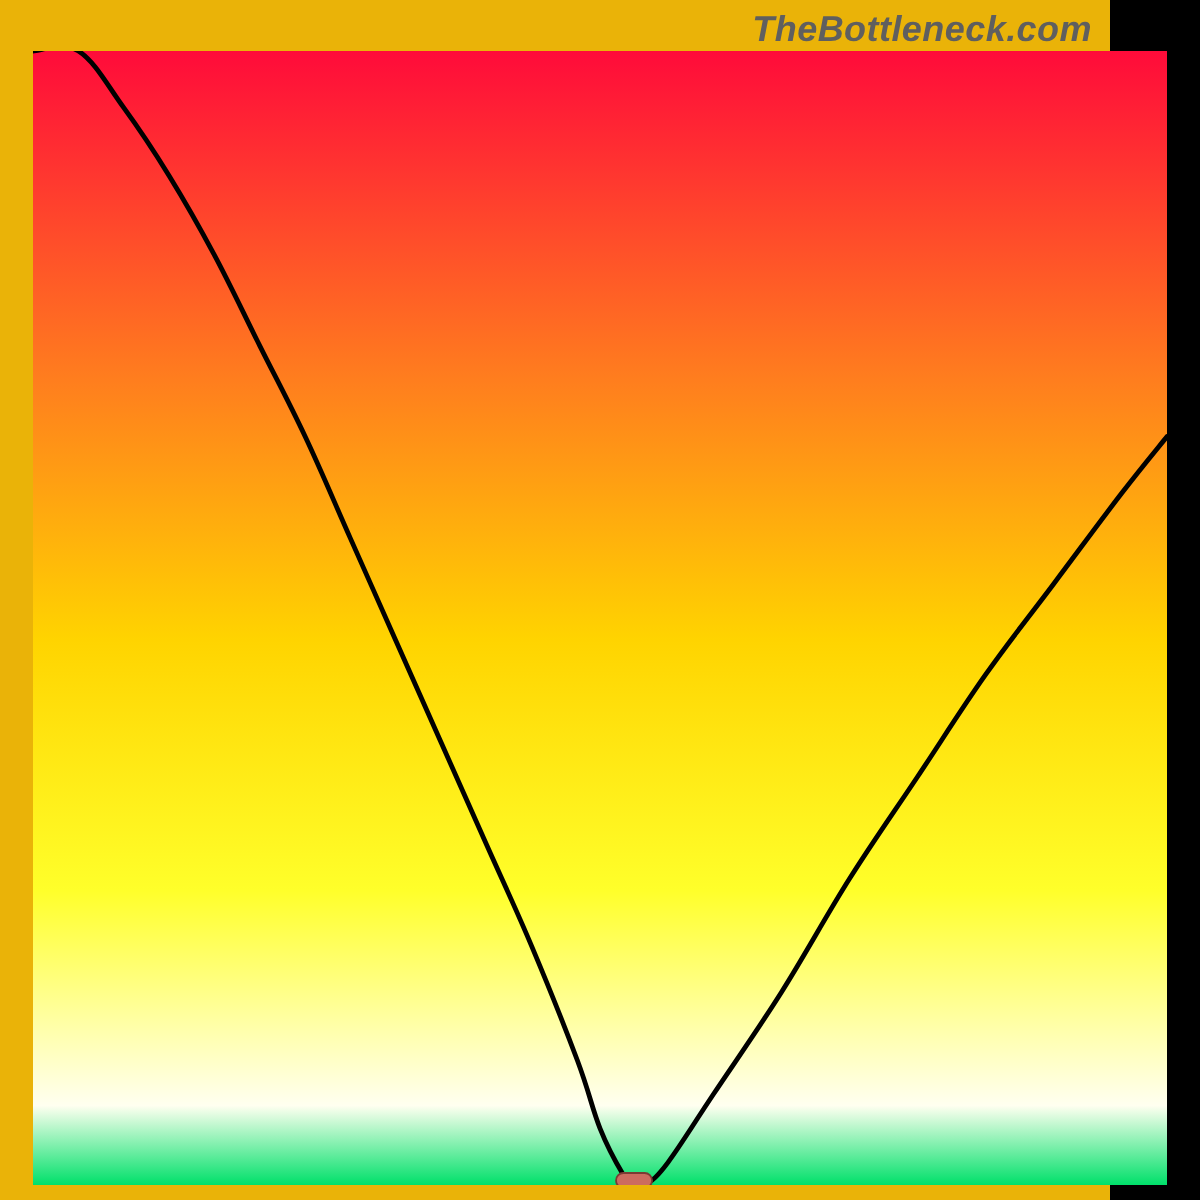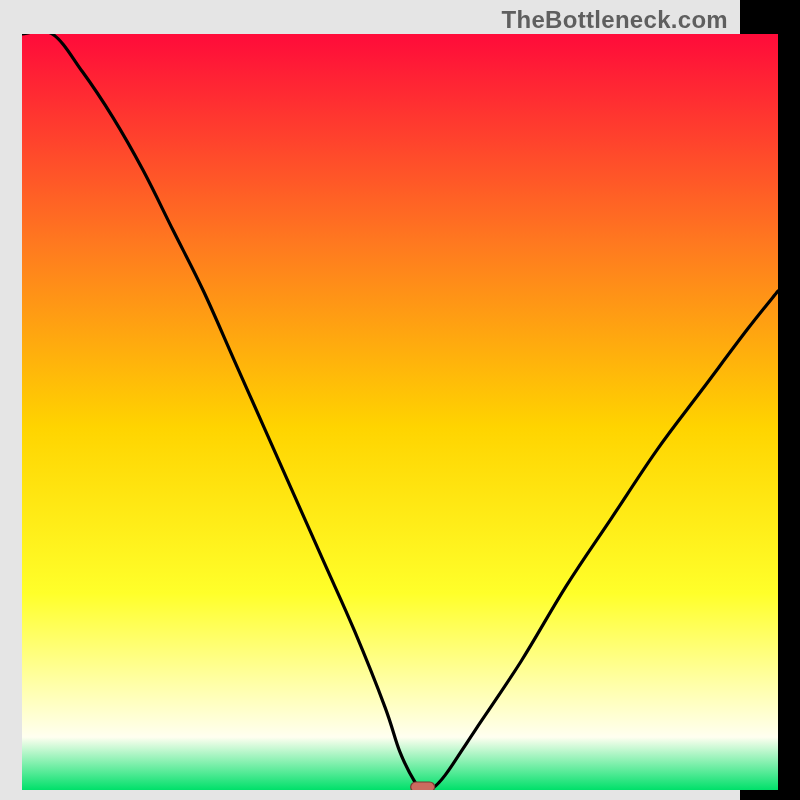--- a/index.html
+++ b/index.html
@@ -8,21 +8,22 @@
     width: 800px;
     height: 800px;
     background: #000;
     overflow: hidden;
     font-family: Arial, Helvetica, sans-serif;
   }
   .outer {
     position: relative;
     width: 740px;
     height: 800px;
-    background: #e5e5e5;
+    background: #eab308;
+    font-style: italic;
   }
   .watermark {
     position: absolute;
     top: 6px;
     right: 12px;
     color: #5f5f5f;
     font-weight: 600;
     font-size: 24px;
     letter-spacing: 0.3px;
     user-select: none;

